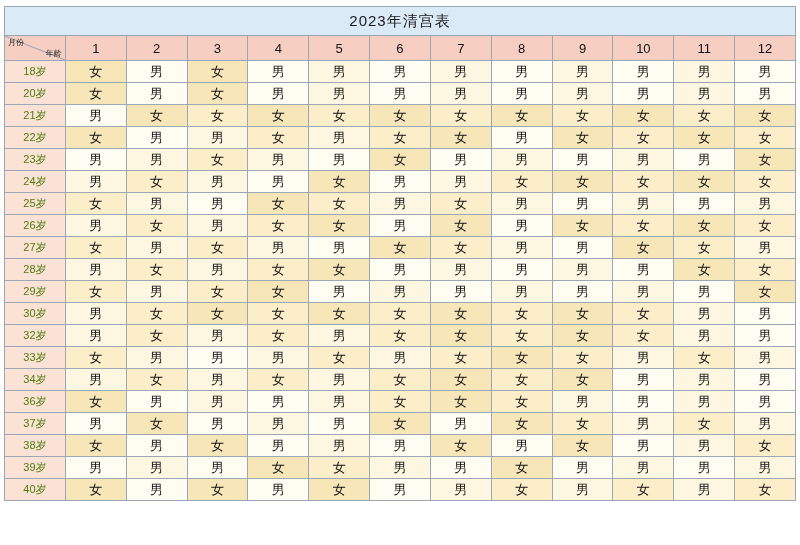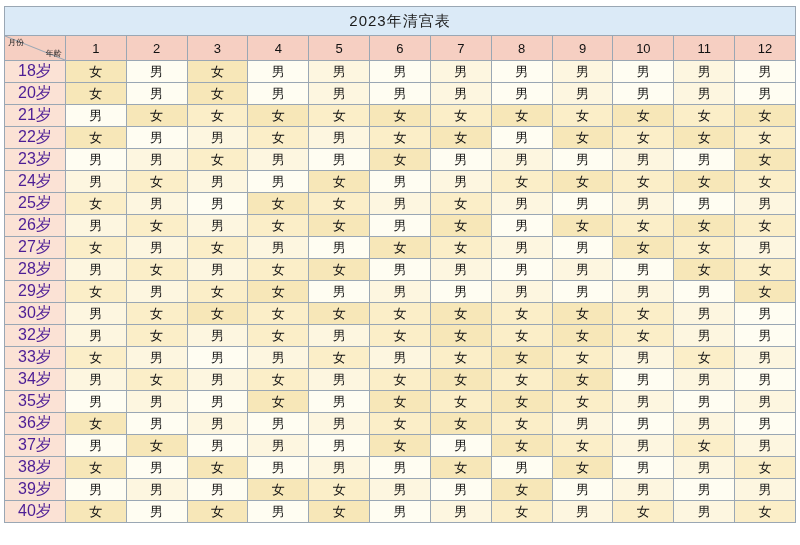--- a/index.html
+++ b/index.html
@@ -77,22 +77,22 @@
     height: 24px;
     background: #f6cfc2;
     font-size: 13px;
     color: #111;
   }
   
   .age-cell {
     width: 58px;
     height: 21px;
     background: #fbe2d5;
-    font-size: 16px;
-    color: #4c1d95;
+    font-size: 11px;
+    color: #4d7c0f;
   }
   
   .v {
     height: 21px;
     font-size: 13px;
     color: #111;
   }
   .v.boy { background: #fdf6e0; }
   .v.girl { background: #f7e7b8; }
   .v.boy-alt { background: #fffdf2; }
@@ -348,35 +348,20 @@
           <td class="v boy">男</td>
           <td class="v girl-alt">女</td>
           <td class="v girl">女</td>
           <td class="v girl-alt">女</td>
           <td class="v girl">女</td>
           <td class="v boy-alt">男</td>
           <td class="v boy">男</td>
           <td class="v boy-alt">男</td>
         </tr>
         <tr>
-          <td class="age-cell">35岁</td>
-          <td class="v boy-alt">男</td>
-          <td class="v boy">男</td>
-          <td class="v boy-alt">男</td>
-          <td class="v girl">女</td>
-          <td class="v boy-alt">男</td>
-          <td class="v girl">女</td>
-          <td class="v girl-alt">女</td>
-          <td class="v girl">女</td>
-          <td class="v girl-alt">女</td>
-          <td class="v boy">男</td>
-          <td class="v boy-alt">男</td>
-          <td class="v boy">男</td>
-        </tr>
-        <tr>
           <td class="age-cell">36岁</td>
           <td class="v girl">女</td>
           <td class="v boy-alt">男</td>
           <td class="v boy">男</td>
           <td class="v boy-alt">男</td>
           <td class="v boy">男</td>
           <td class="v girl-alt">女</td>
           <td class="v girl">女</td>
           <td class="v girl-alt">女</td>
           <td class="v boy">男</td>

